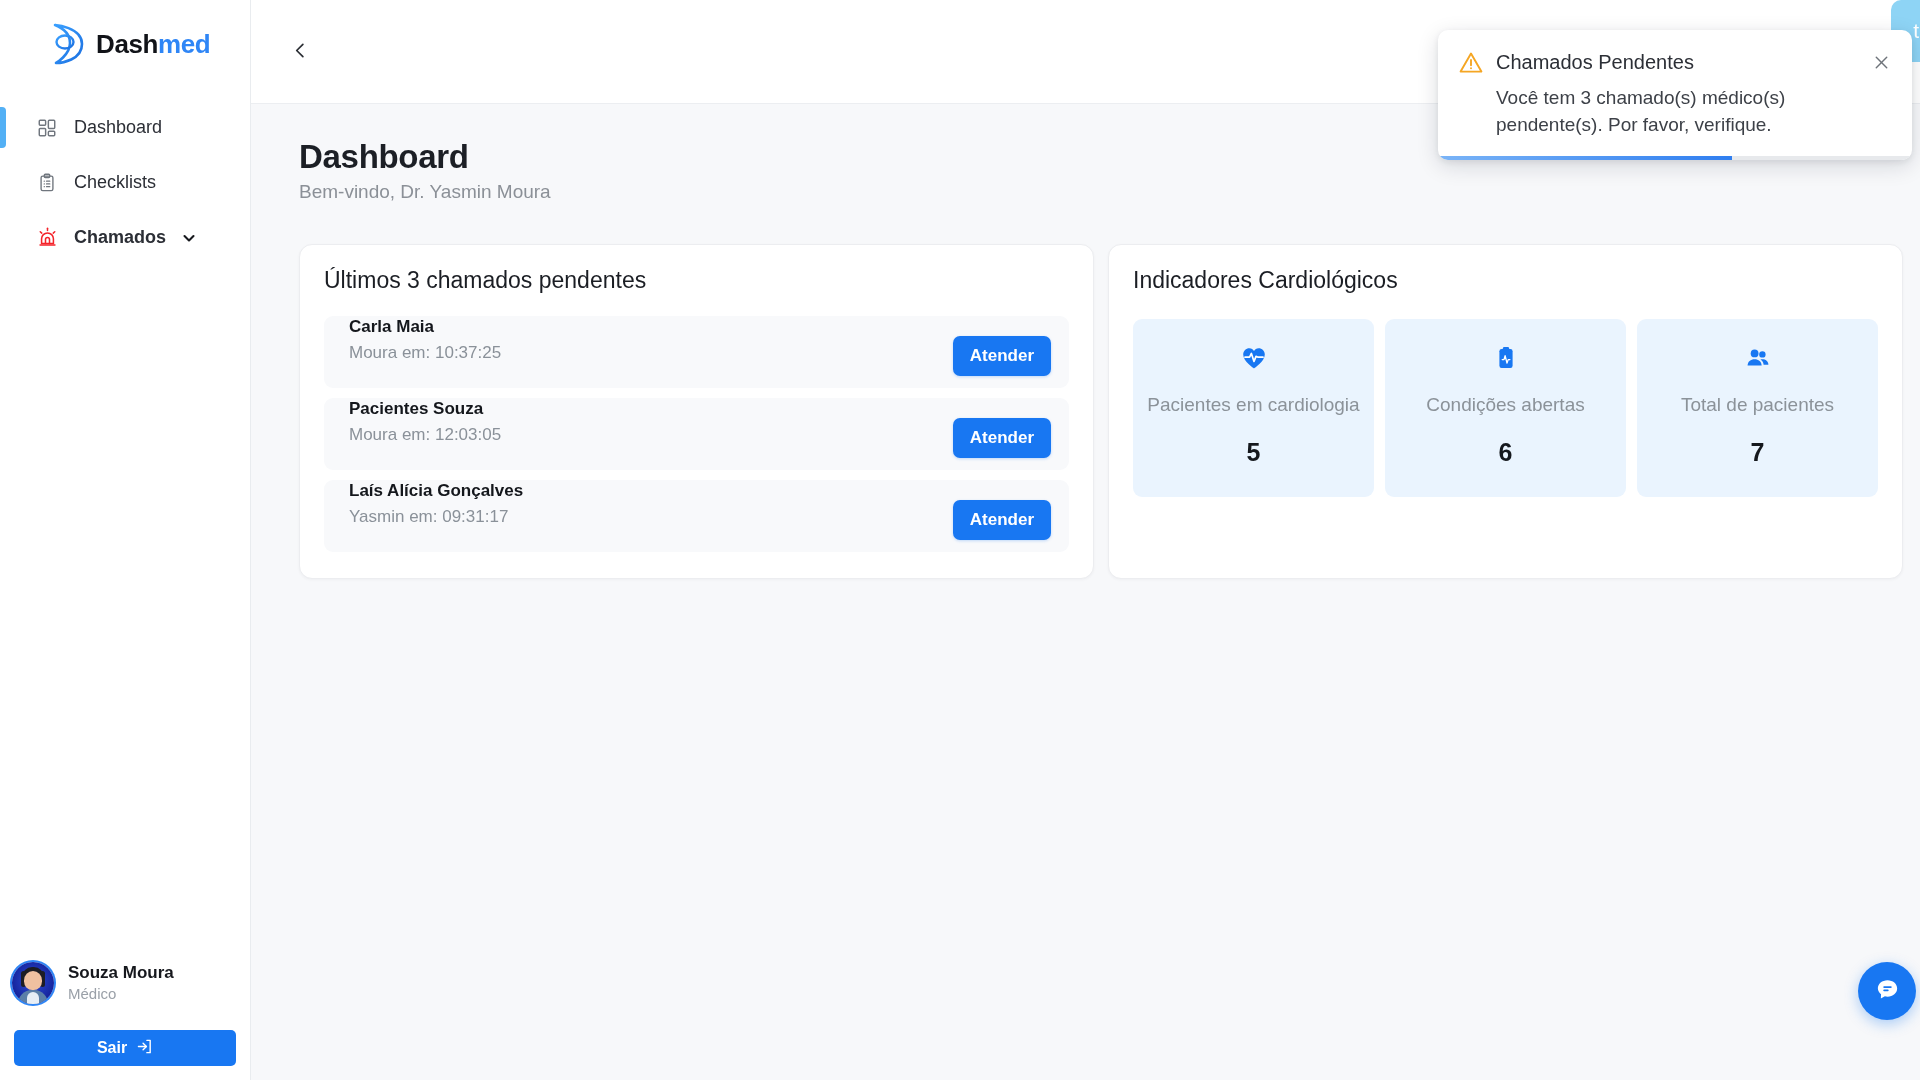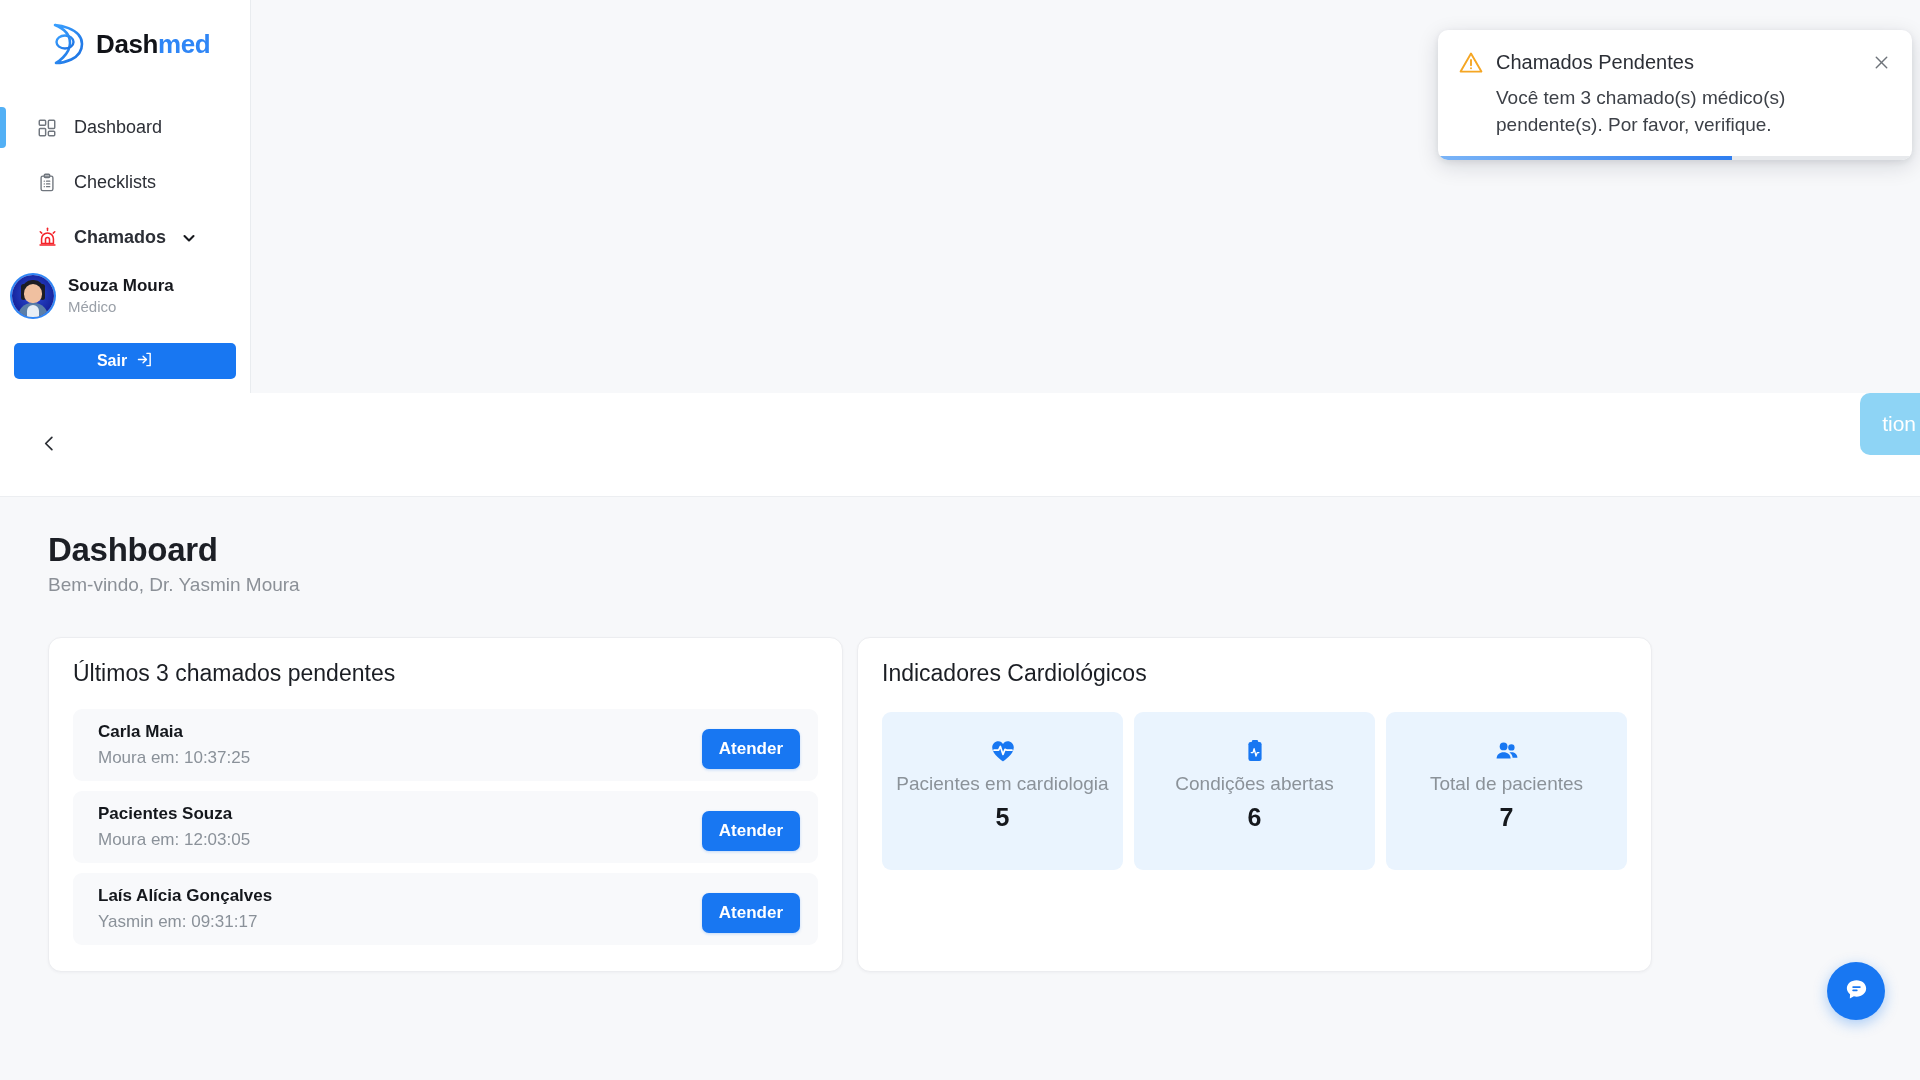--- a/index.html
+++ b/index.html
@@ -2,21 +2,21 @@
 <html><head>
 <meta charset="utf-8">
 <style>
   * { box-sizing: border-box; margin: 0; padding: 0; }
   html, body {
     width: 1920px; height: 1080px;
     font-family: "Liberation Sans", sans-serif;
     background: #f7f8fa;
     overflow: hidden;
   }
-  #app { position: relative; width: 1920px; height: 1080px; display: flex; flex-direction: column; }
+  #app { position: relative; width: 1920px; height: 1080px; display: flex; }
 
   
   #sidebar {
     width: 251px; height: 1080px;
     background: #ffffff;
     border-right: 1px solid #e9ecef;
     display: flex; flex-direction: column;
     position: relative; z-index: 5;
     flex: 0 0 251px;
   }
@@ -118,38 +118,38 @@
     box-shadow: 0 1px 3px rgba(16,24,40,.04);
   }
   .card-left { width: 795px; flex: 0 0 795px; padding: 22px 24px 26px 24px; }
   .card-right { width: 795px; flex: 0 0 795px; padding: 22px 24px 26px 24px; }
   .card-title { font-size: 23px; font-weight: 500; color: #1b1e24; }
 
   .call-list { margin-top: 22px; display: flex; flex-direction: column; gap: 10px; }
   .call-row {
     background: #f8f9fb; border-radius: 9px;
     height: 72px; padding: 0 18px 0 25px;
-    display: flex; align-items: center; justify-content: space-between;
+    display: flex; justify-content: space-between;
     position: relative;
   }
   .call-name { font-size: 17px; font-weight: 700; color: #14171c; line-height: 1.35; }
   .call-time { font-size: 17px; color: #8a9199; line-height: 1.4; margin-top: 2px; }
   .attend-btn {
     position: absolute; right: 18px; top: 50%; transform: translateY(-40%);
     background: #1877f2; color: #fff; border: none; border-radius: 7px;
     font-family: inherit; font-size: 17px; font-weight: 700;
     padding: 10px 17px; cursor: pointer;
     box-shadow: 0 1px 3px rgba(24,119,242,.25);
   }
 
   .stats-row { display: flex; gap: 11px; margin-top: 25px; }
   .stat {
     flex: 1 1 0; background: #eaf4fe; border-radius: 9px;
     padding: 24px 10px 30px 10px;
-    display: flex; flex-direction: column; align-items: center; gap: 6px;
+    display: flex; flex-direction: column; align-items: center; gap: 20px;
     min-height: 158px;
   }
   .stat-icon { height: 30px; display: flex; align-items: center; justify-content: center; }
   .stat-label { font-size: 19px; color: #8b9299; text-align: center; line-height: 1.25; }
   .stat-value { font-size: 25px; font-weight: 700; color: #15181d; margin-top: 1px; }
 
   
   .chat-fab {
     position: absolute; right: 35px; bottom: 60px;
     width: 58px; height: 58px; border-radius: 50%;

